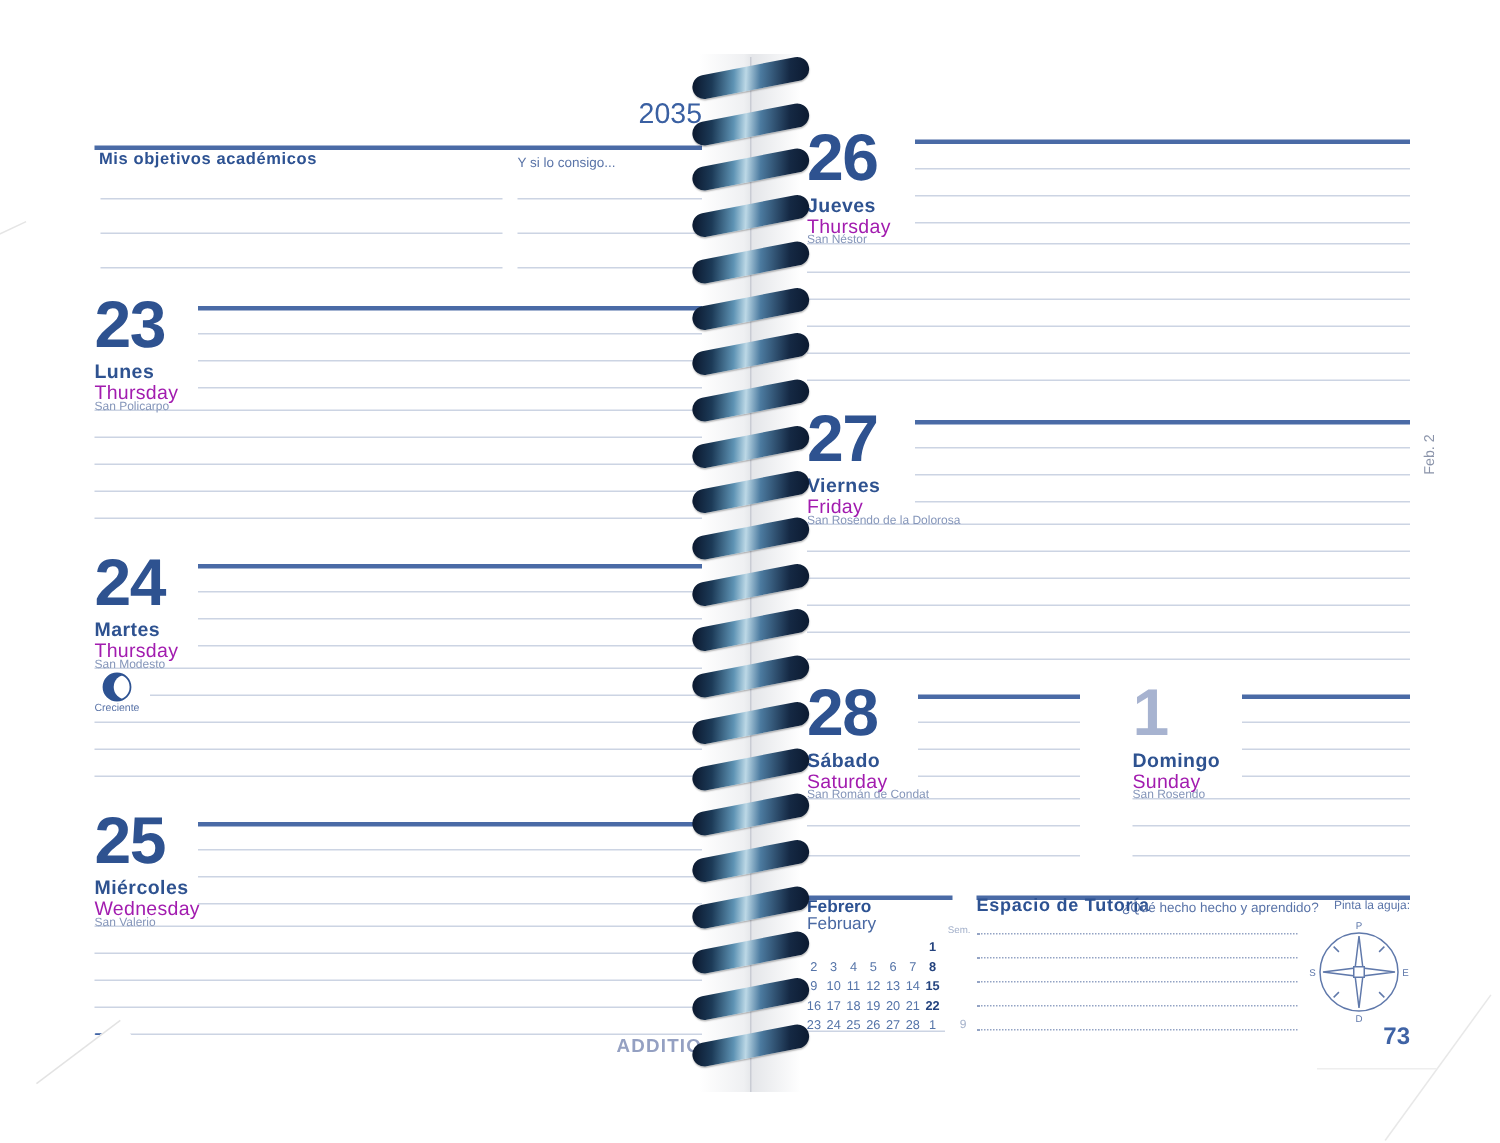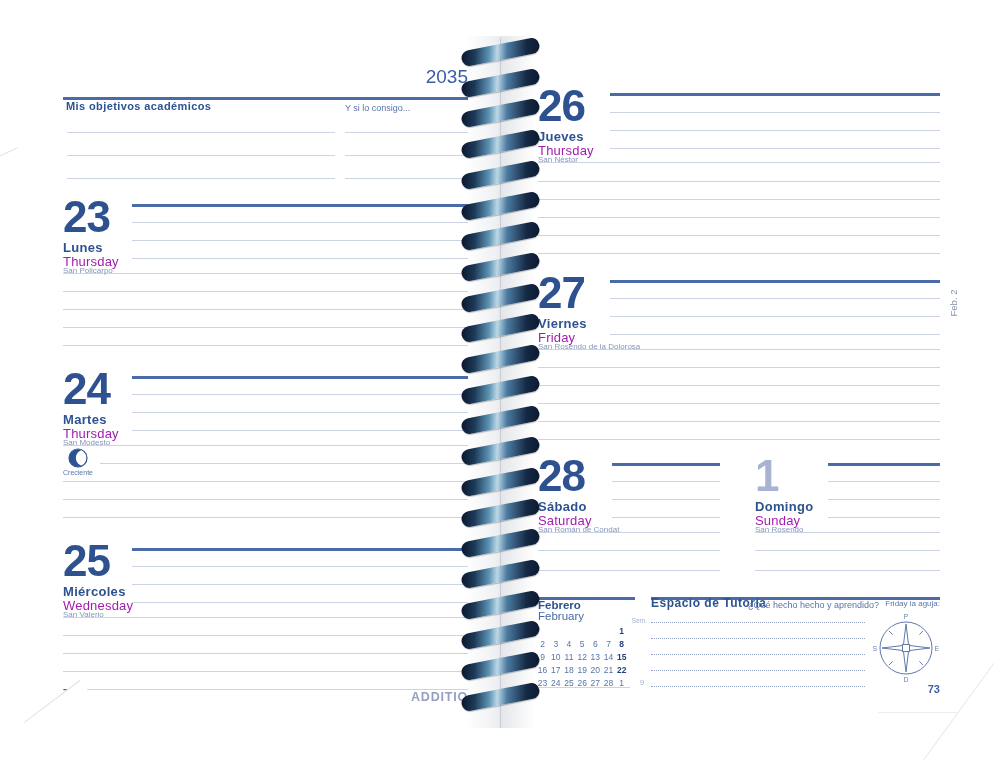--- a/index.html
+++ b/index.html
@@ -36,21 +36,21 @@
   .cal-cell{width:13.2px;text-align:center;font-size:8.5px;color:#5574a8;}
   .cal-bold{font-weight:700;color:#24437e;}
   .cal-week{width:16px;text-align:right;color:#a3b0ca;font-size:8px;}
   
   .tut-title{position:absolute;left:651px;top:596px;font-size:12px;font-weight:700;color:#2d5292;letter-spacing:.5px;}
   .tut-q{position:absolute;left:748px;top:600px;font-size:9px;color:#5a74a8;}
   .tut-needle{position:absolute;left:858px;top:599px;width:82px;text-align:right;font-size:8px;color:#5a74a8;}
   .compass{position:absolute;left:871px;top:613px;}
   
   .pnum-l{position:absolute;left:63px;top:687px;font-size:10.5px;font-weight:700;color:#3f63a5;}
-  .pnum-r{position:absolute;left:900px;top:683px;width:40px;text-align:right;font-size:11px;font-weight:700;color:#3f63a5;}
+  .pnum-r{position:absolute;left:900px;top:683px;width:40px;text-align:right;font-size:16px;font-weight:700;color:#3f63a5;}
   .brand{position:absolute;left:380px;top:690px;width:88px;text-align:right;font-size:12.5px;font-weight:700;
          color:#94a0c2;letter-spacing:.8px;}
   .side-tab{position:absolute;left:922px;top:296px;width:66px;height:14px;text-align:center;font-size:9.5px;
             color:#8b94aa;transform:rotate(-90deg);}
   
   .gutter-shade{position:absolute;left:466px;top:36px;width:68px;height:692px;
     background:linear-gradient(to right, rgba(110,120,140,0) 0%, rgba(100,110,130,.10) 44%, rgba(90,100,120,.16) 52%, rgba(110,120,140,0) 100%);}
   .gutter-line{position:absolute;left:500px;top:38px;width:1px;height:690px;background:#c9ccd4;}
   .coil{position:absolute;left:461px;width:79px;height:16px;border-radius:9px;transform:rotate(-11deg);
     background:linear-gradient(103deg,#0d1c33 4%,#1c3a57 18%,#5e93b4 36%,#bcd8e6 46%,#4c7ba0 58%,#152944 82%,#0d1c33 96%);
@@ -268,21 +268,21 @@
         <span class="cal-cell">26</span>
         <span class="cal-cell">27</span>
         <span class="cal-cell">28</span>
         <span class="cal-cell">1</span>
         <span class="cal-cell cal-week">9</span>
       </div>
     </div>
 
   <div class="tut-title">Espacio de Tutoría</div>
   <div class="tut-q">¿Qué hecho hecho y aprendido?</div>
-  <div class="tut-needle">Friday la aguja:</div>
+  <div class="tut-needle">Pinta la aguja:</div>
 
   <svg class="compass" width="70" height="70" viewBox="-35 -35 70 70">
     <g stroke="#6079ab" stroke-width="1" fill="none">
       <circle r="26"></circle>
       <line x1="13.4" y1="-13.4" x2="16.9" y2="-16.9"></line>
       <line x1="13.4" y1="13.4" x2="16.9" y2="16.9"></line>
       <line x1="-13.4" y1="13.4" x2="-16.9" y2="16.9"></line>
       <line x1="-13.4" y1="-13.4" x2="-16.9" y2="-16.9"></line>
       <path d="M0,-24 L2.6,-2.6 L24,0 L2.6,2.6 L0,24 L-2.6,2.6 L-24,0 L-2.6,-2.6 Z" fill="#ffffff"></path>
       <rect x="-3.5" y="-3.5" width="7" height="7" fill="#ffffff"></rect>

